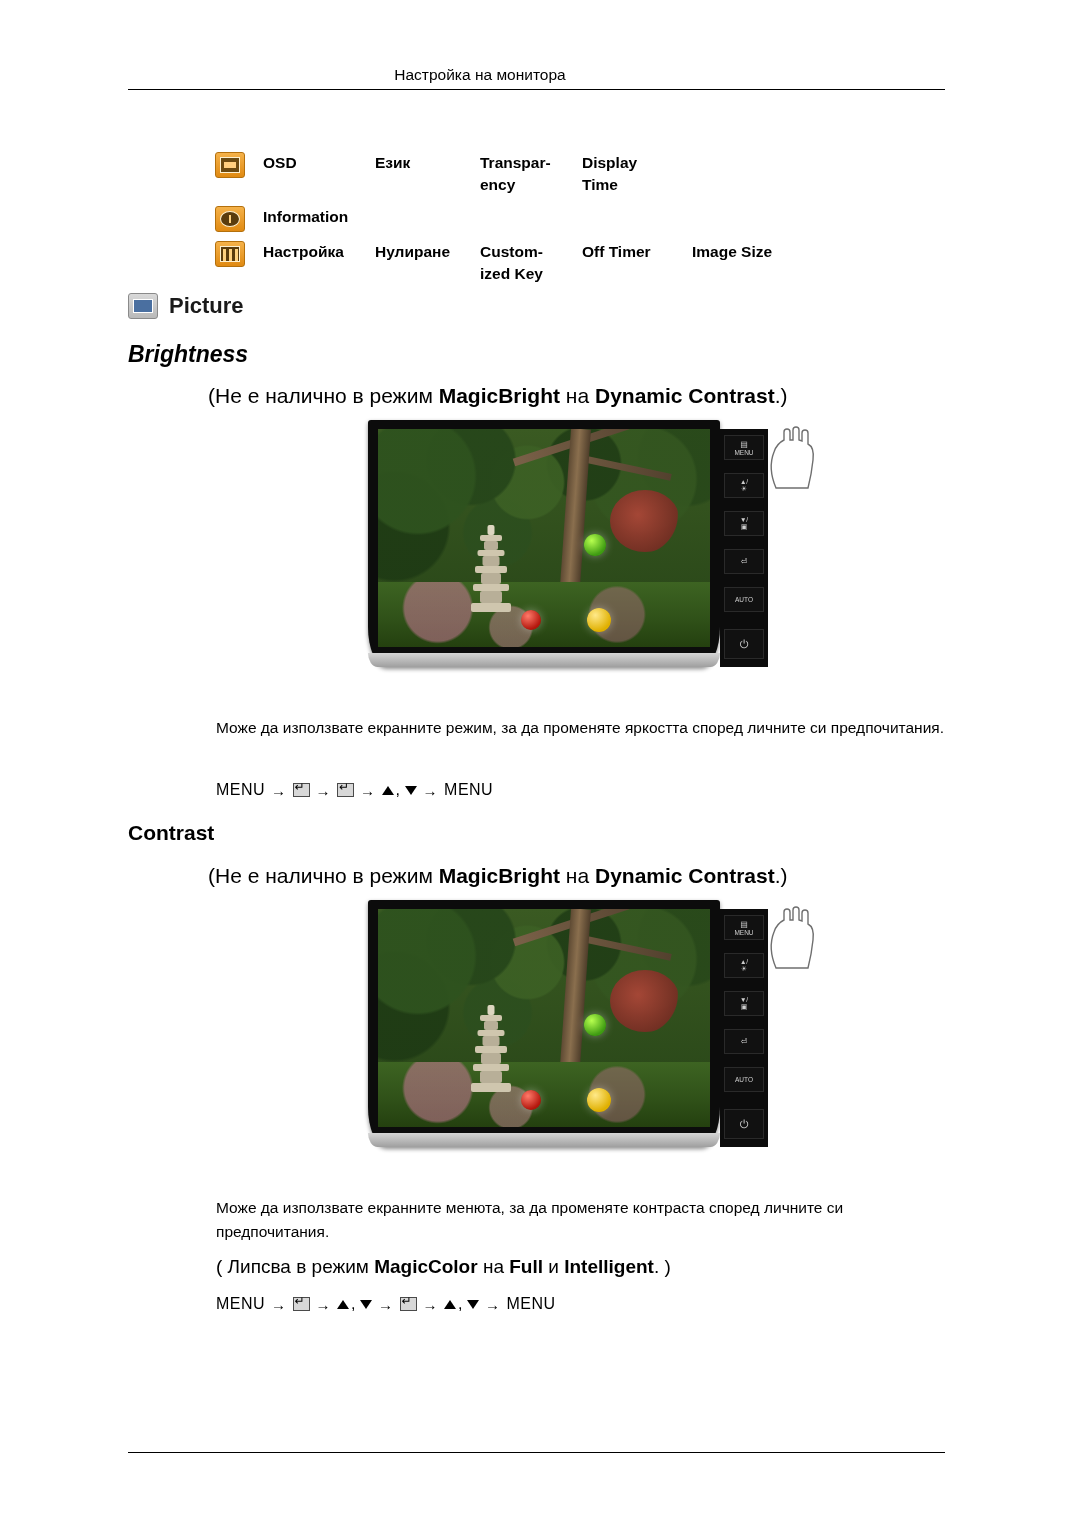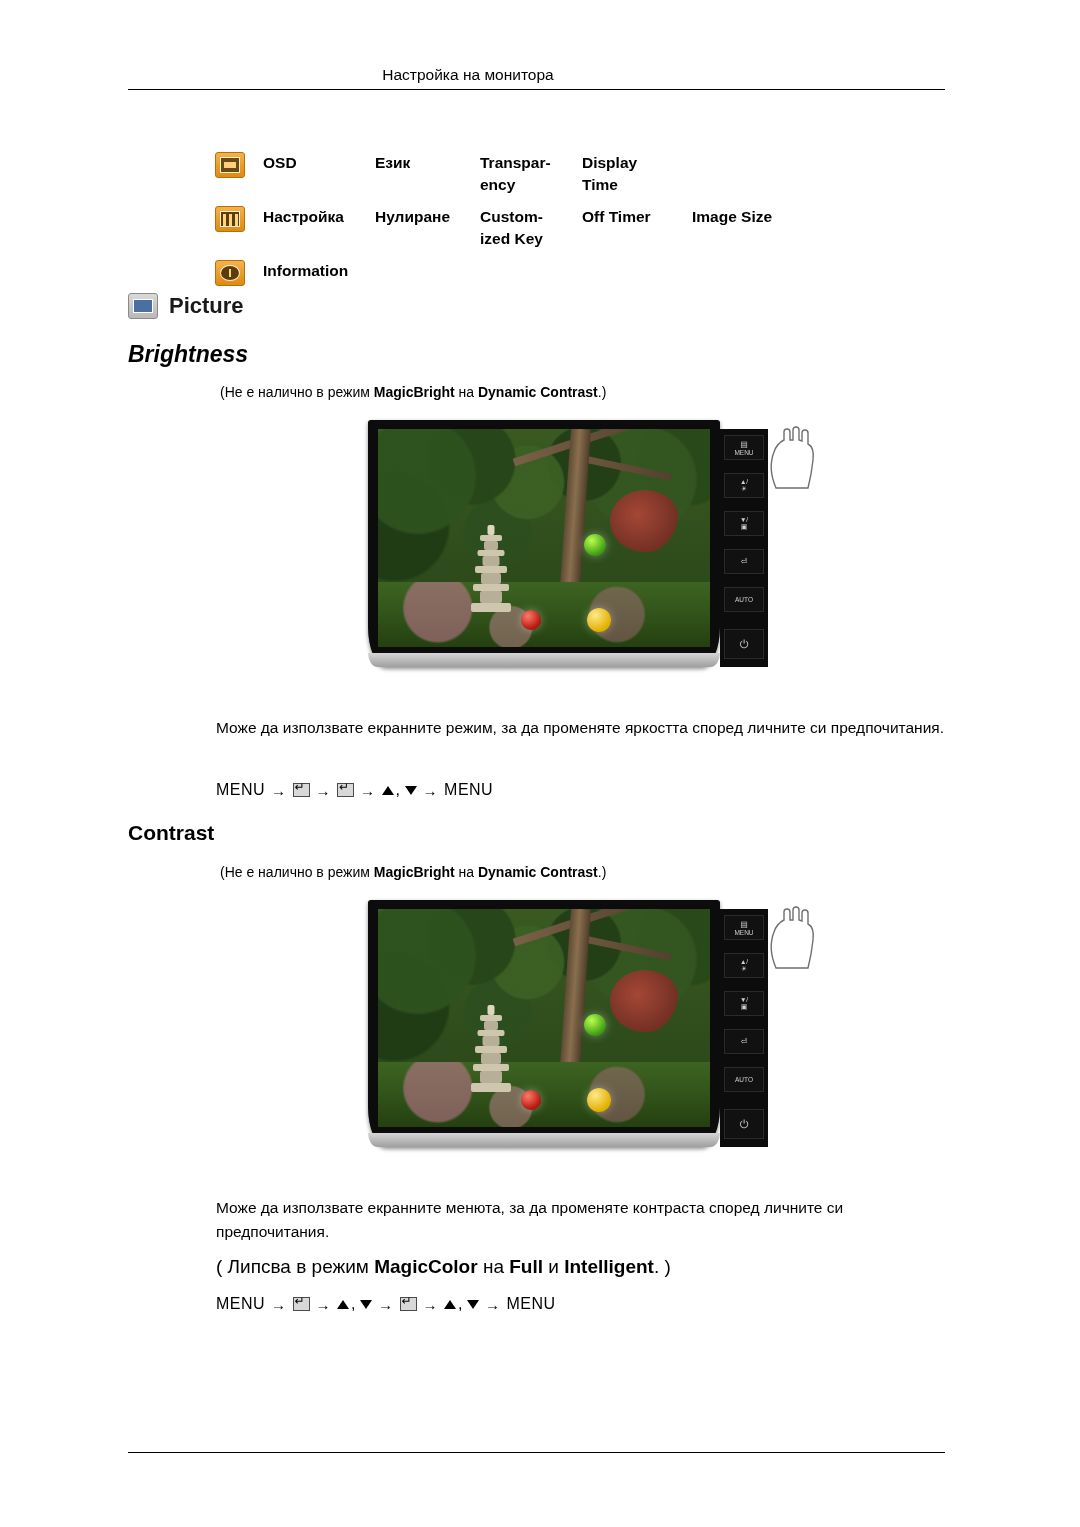--- a/index.html
+++ b/index.html
@@ -18,21 +18,21 @@
   .page {
     width: 1080px;
     height: 1527px;
     position: relative;
     box-sizing: border-box;
   }
   
   .header-title {
     position: absolute;
     top: 66px;
-    left: 0;
+    left: 12px;
     width: 936px;
     text-align: center;
     font-size: 15.5px;
     color: #000;
   }
   .header-rule {
     position: absolute;
     top: 89px;
     left: 128px;
     width: 817px;
@@ -165,22 +165,22 @@
   }
   .h-contrast {
     position: absolute;
     top: 821px;
     left: 128px;
     font-size: 21px;
     font-weight: bold;
   }
   .note {
     position: absolute;
-    left: 220px;
-    font-size: 14px;
+    left: 208px;
+    font-size: 21px;
     color: #000;
   }
   .note b { font-weight: bold; }
   .note-brightness { top: 384px; }
   .note-contrast { top: 864px; }
   .para {
     position: absolute;
     left: 216px;
     width: 730px;
     font-size: 15.5px;
@@ -431,38 +431,38 @@
         <div>ency</div>
       </div>
       <div class="menu-cell c4">
         <div>Display</div>
         <div>Time</div>
       </div>
       <div class="menu-cell c5"></div>
     </div>
 
     <div class="menu-row">
+      <div class="menu-icon info">
+          <span class="inner"></span>
+        </div>
+      <div class="menu-cell c1">Information</div>
+    </div>
+
+    <div class="menu-row">
       <div class="menu-icon bars">
           <span class="inner"></span>
         </div>
       <div class="menu-cell c1">Настройка</div>
       <div class="menu-cell c2">Нулиране</div>
       <div class="menu-cell c3">
         <div>Custom-</div>
         <div>ized Key</div>
       </div>
       <div class="menu-cell c4">Off Timer</div>
       <div class="menu-cell c5">Image Size</div>
-    </div>
-
-    <div class="menu-row">
-      <div class="menu-icon info">
-          <span class="inner"></span>
-        </div>
-      <div class="menu-cell c1">Information</div>
     </div>
 
   </div>
 
   <div class="picture-head">
     <div class="pic-icon"></div>
     <div class="pic-label">Picture</div>
   </div>
 
   <div class="h-brightness">Brightness</div>

